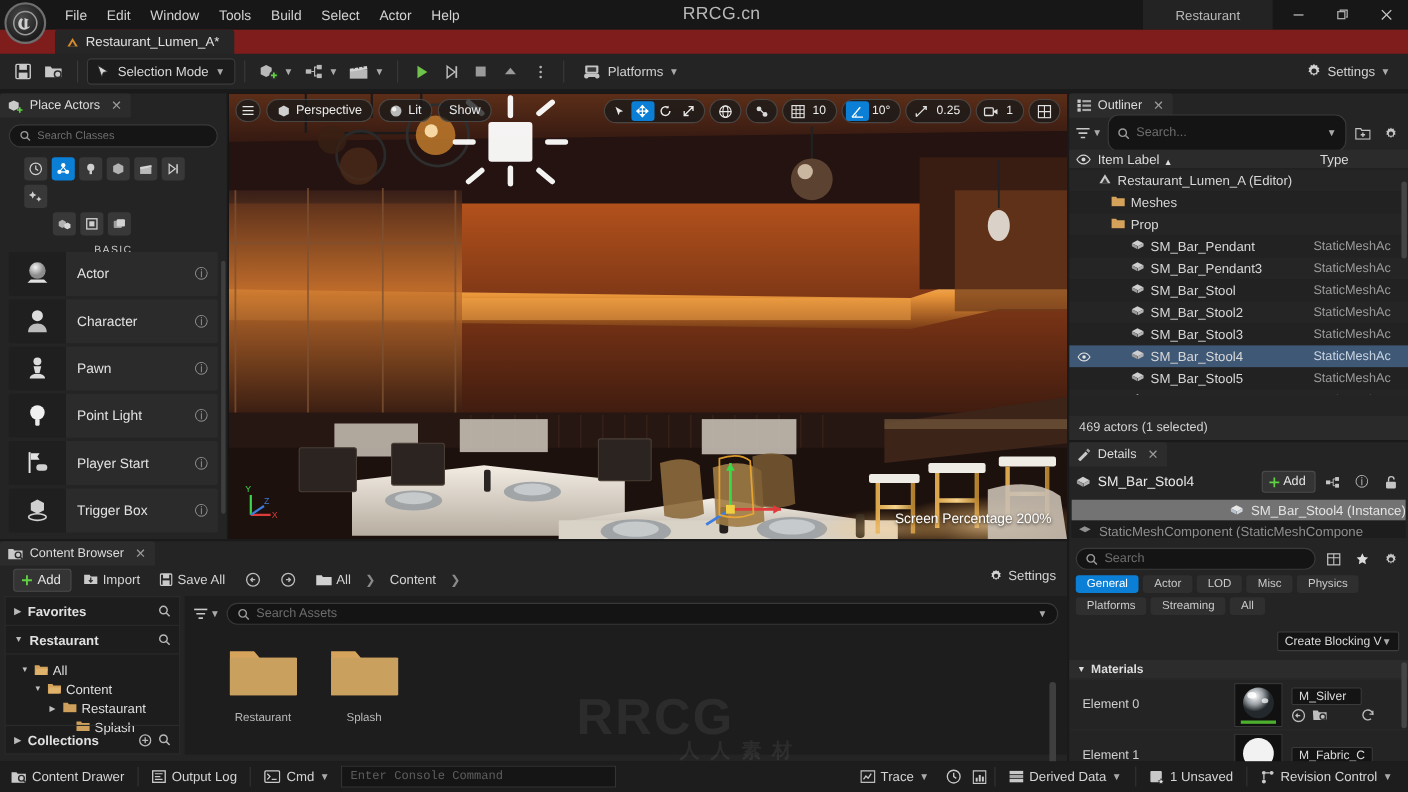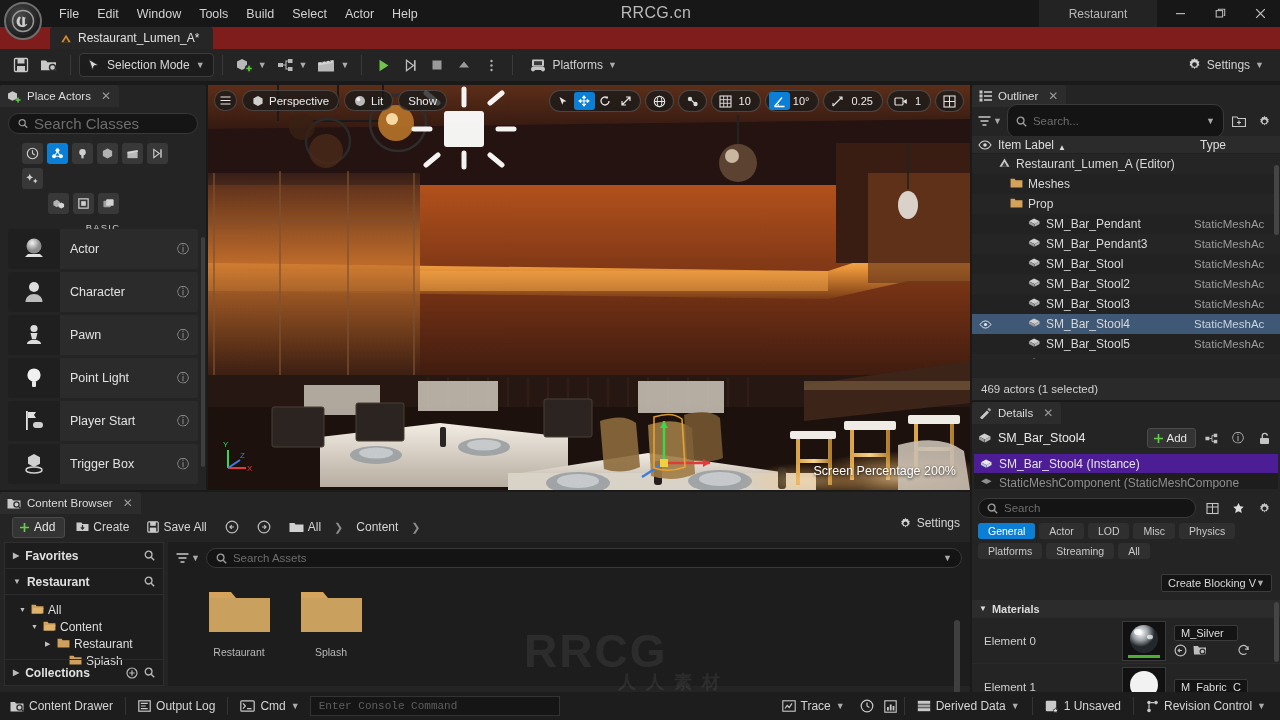--- a/index.html
+++ b/index.html
@@ -87,21 +87,21 @@
     border-top-left-radius:3px; border-top-right-radius:3px;
   }
   .panel-tab .x { color:#9a9a9a; margin-left:4px; font-size:12px; }
   .pa-body { position:absolute; left:0; top:22px; right:0; bottom:0; background:#242424; }
   .search-box {
     margin:6px 8px 0 8px; height:21px; background:#151515; border:1px solid #383838;
     border-radius:11px; display:flex; align-items:center; gap:6px; padding:0 9px;
   }
   .search-box input {
     background:transparent; border:none; outline:none; color:#cfcfcf;
-    font-family:"Liberation Sans",sans-serif; font-size:15px; width:100%;
+    font-family:"Liberation Sans",sans-serif; font-size:10px; width:100%;
   }
   .search-box input::placeholder { color:#6e6e6e; }
   .cat-grid { display:flex; flex-wrap:wrap; gap:4px; padding:9px 0 0 22px; width:175px; }
   .cat { width:21px; height:21px; border-radius:3px; background:#383838; display:flex;
          align-items:center; justify-content:center; }
   .cat.sel { background:#0b7fd6; }
   .cat svg { width:13px; height:13px; }
   .basic-label { text-align:center; font-size:9.5px; letter-spacing:1.2px; color:#c9c9c9; margin-top:8px; }
   .actor-list { position:absolute; left:0; right:0; top:122px; bottom:0; overflow:hidden; }
   .actor-row { display:flex; align-items:center; height:40px; margin:0 8px 3px 8px; background:#2b2b2b; border-radius:2px; }
@@ -183,21 +183,21 @@
   .ol-vscroll { position:absolute; right:1px; top:80px; width:5px; height:70px; background:#454545; border-radius:3px; }
 
   
   .details { position:absolute; left:972px; top:402px; width:308px; height:290px; background:#242424; }
   .det-head { position:absolute; top:23px; left:0; right:0; height:26px; display:flex; align-items:center; gap:6px; padding:0 6px; }
   .det-title { flex:1; display:flex; align-items:center; gap:6px; font-size:12.5px; color:#e8e8e8; }
   .det-add { height:20px; display:flex; align-items:center; gap:3px; padding:0 8px 0 5px; background:#343434; border:1px solid #4a4a4a; border-radius:3px; font-size:11.5px; color:#e4e4e4; }
   .det-ic { width:20px; height:20px; display:flex; align-items:center; justify-content:center; color:#c4c4c4; }
   .det-tree { position:absolute; top:52px; left:2px; right:2px; height:35px; overflow:hidden; background:#1d1d1d; }
   .det-tree-row { display:flex; align-items:center; gap:6px; height:19px; padding-left:6px; font-size:12px; color:#e3e3e3; }
-  .det-tree-row.sel { background:#4c1d95; }
+  .det-tree-row.sel { background:#737373;justify-content:flex-end; }
   .det-tree-row.dim { color:#8f8f8f; }
   .det-search-row { position:absolute; top:95px; left:0; right:0; height:22px; display:flex; align-items:center; gap:6px; padding:0 6px; }
   .det-search { flex:1; height:20px; background:#141414; border:1px solid #3a3a3a; border-radius:10px; display:flex; align-items:center; gap:6px; padding:0 8px; }
   .det-search input { background:transparent; border:none; outline:none; color:#cfcfcf; font-size:11.5px; font-family:"Liberation Sans",sans-serif; flex:1; }
   .det-search input::placeholder { color:#6d6d6d; }
   .chips { position:absolute; top:121px; left:6px; right:6px; display:flex; flex-wrap:wrap; gap:4px; }
   .chip { height:16px; padding:0 10px; border-radius:3px; background:#2f2f2f; color:#c9c9c9; font-size:10.5px; display:flex; align-items:center; }
   .chip.act { background:#0b7fd6; color:#fff; }
   .blocking-row { position:absolute; top:172px; right:8px; }
   .blocking-sel { height:18px; min-width:100px; background:#141414; border:1px solid #3c3c3c; border-radius:2px; display:flex; align-items:center; justify-content:space-between; padding:0 6px; font-size:11px; color:#d8d8d8; }
@@ -1211,21 +1211,21 @@
         <svg width="11" height="11" viewBox="0 0 11 11">
             <path d="M5.5 1v9M1 5.5h9" stroke="#5fd143" stroke-width="1.7"></path>
           </svg>
         <span>Add</span>
       </div>
       <div class="cb-tb-item">
         <svg width="13" height="12" viewBox="0 0 13 12">
           <path d="M0.5 1.5h5l1 1.5h6v7h-12z" fill="#c9c9c9"></path>
             <path d="M6.5 4v4M4.8 6.4l1.7 1.7 1.7-1.7" stroke="#2b2b2b" stroke-width="1.2" fill="none"></path>
         </svg>
-        <span>Create</span>
+        <span>Import</span>
       </div>
       <div class="cb-tb-item">
         <svg width="12" height="12" viewBox="0 0 12 12">
           <rect x="0.8" y="0.8" width="10.4" height="10.4" rx="1" fill="none" stroke="#c9c9c9" stroke-width="1.2"></rect>
           <rect x="3.2" y="0.8" width="5.6" height="4" fill="#c9c9c9"></rect>
             <rect x="2.8" y="6.6" width="6.4" height="4.6" fill="#c9c9c9"></rect>
         </svg>
         <span>Save All</span>
       </div>
       <div class="cb-tb-item">

